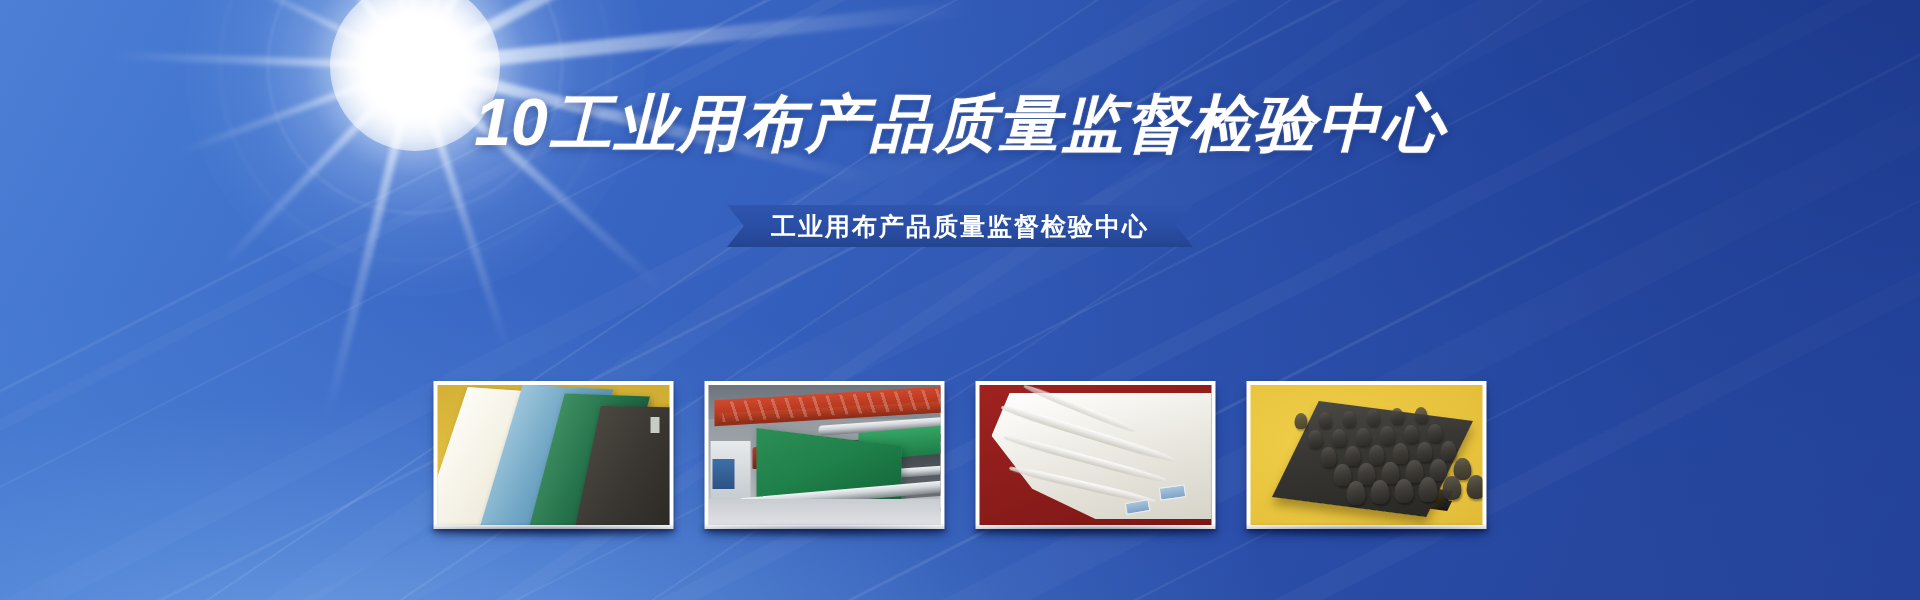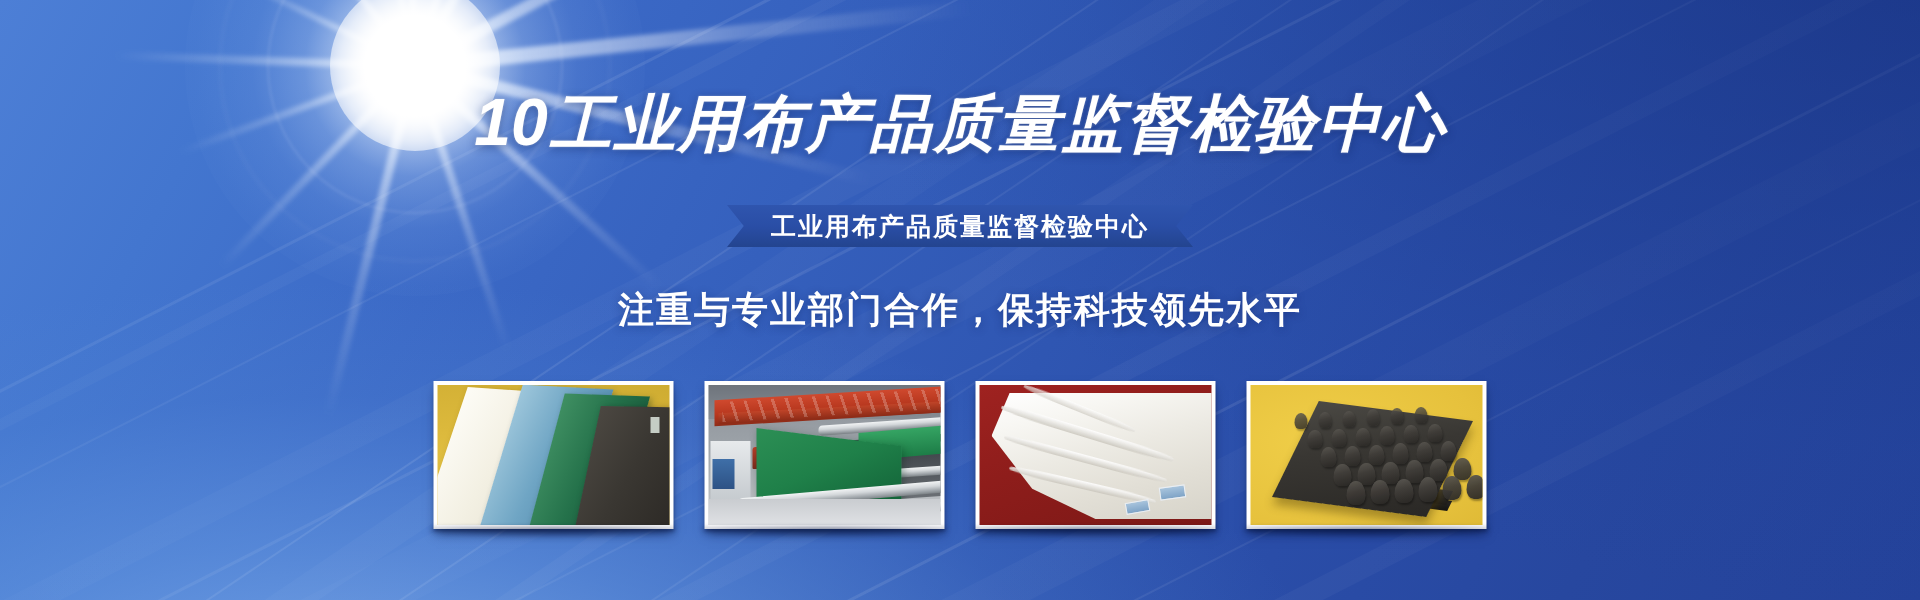--- a/index.html
+++ b/index.html
@@ -420,21 +420,20 @@
   </div>
 
   <div class="content">
 
     <div class="headline"><span class="num">10</span><span>工业用布产品质量监督检验中心</span></div>
 
     <div class="ribbon">
       <span>工业用布产品质量监督检验中心</span>
     </div>
 
-    <div class="tagline">注重与专业部门合作，保持科技领先水平</div>
 
     <div class="thumbs">
 
       <div class="thumb">
         <div class="thumb-inner ph1">
           <div class="sheet p1-white"></div>
           <div class="sheet p1-blue"></div>
           <div class="sheet p1-green"></div>
           <div class="sheet p1-black"></div>
           <div class="p1-tab"></div>

